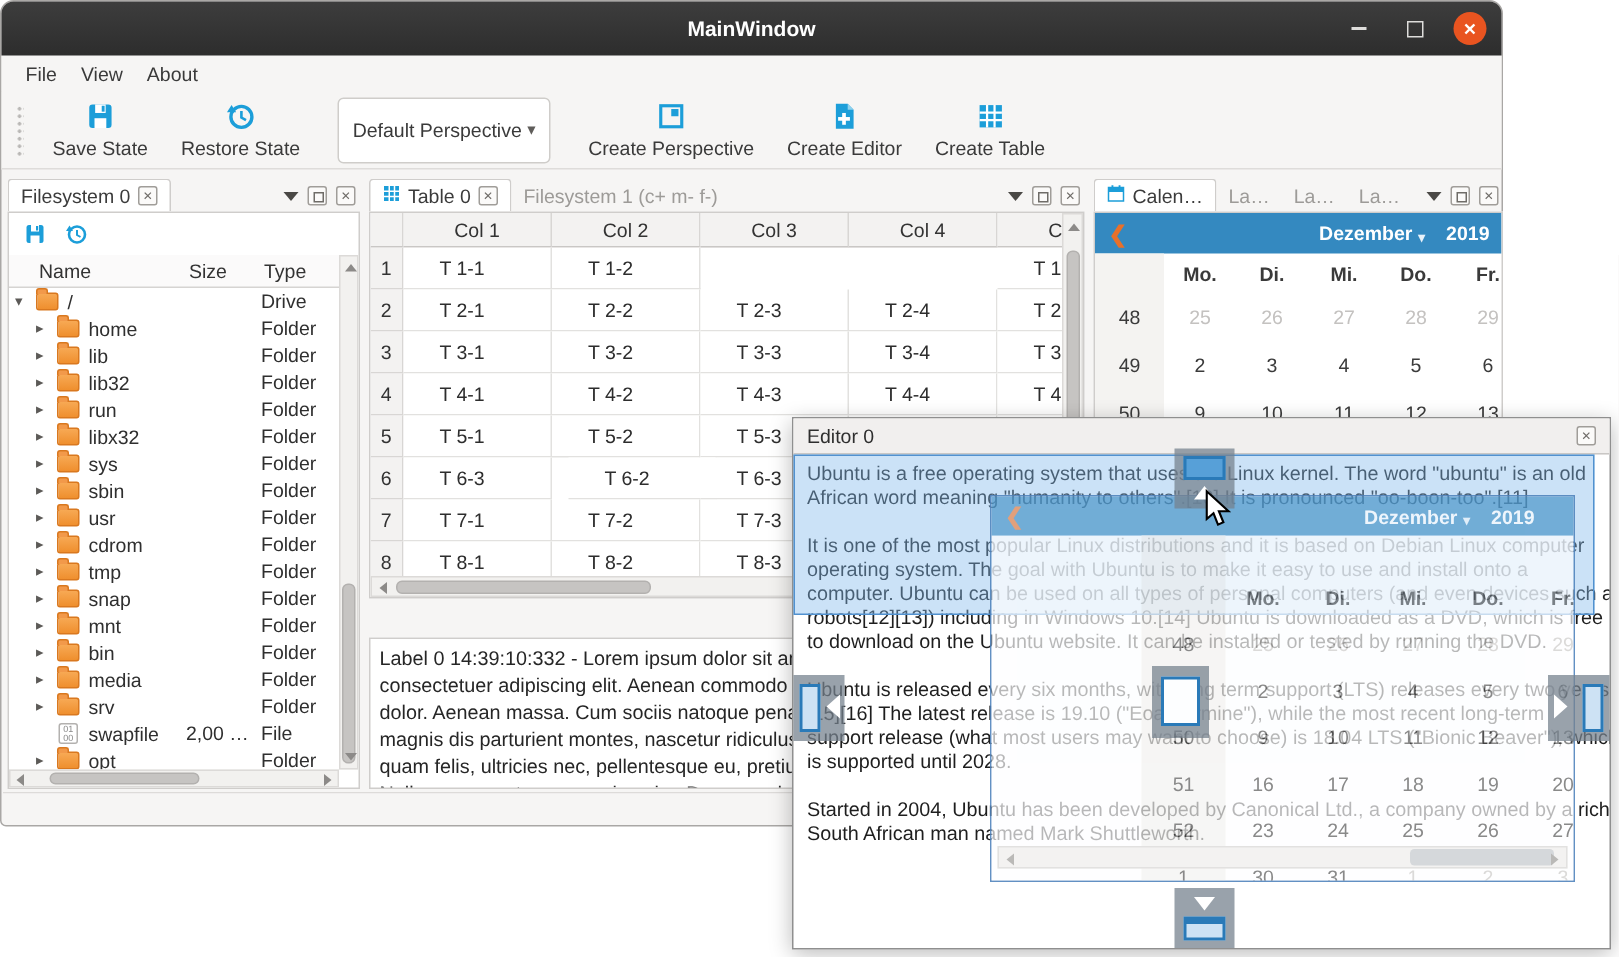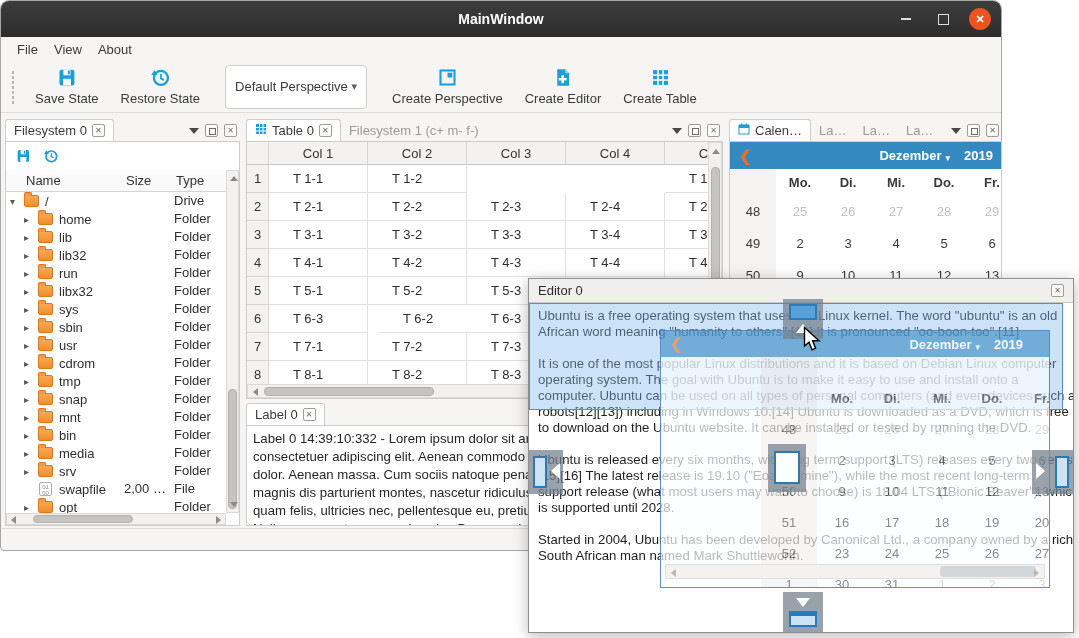--- a/index.html
+++ b/index.html
@@ -486,26 +486,20 @@
       </div>
       <div class="hscroll" style="left:0;right:14px;bottom:0;height:14px;">
         <span class="sb-arrow" style="left:5px;top:3px;border-top:4px solid transparent;border-bottom:4px solid transparent;border-right:5px solid #8c8a88;"></span>
         <div class="thumb" style="top:2px;height:9px;left:16px;width:170px;"></div>
         <span class="sb-arrow" style="right:5px;top:3px;border-top:4px solid transparent;border-bottom:4px solid transparent;border-left:5px solid #8c8a88;"></span>
       </div>
     </div>
   </div>
 
   <div class="dock" id="dock-label">
-    <div class="tabbar">
-      <span id="tabs-label"><div class="tab active" style="display: inline-flex;">
-            <span>Label 0</span>
-            <span class="xbox"></span>
-          </div></span>
-    </div>
     <div class="body">
       <div id="label-text">
           <div class="lline">Label 0 14:39:10:332 - Lorem ipsum dolor sit amet,</div>
           <div class="lline">consectetuer adipiscing elit. Aenean commodo ligula eget</div>
           <div class="lline">dolor. Aenean massa. Cum sociis natoque penatibus et</div>
           <div class="lline">magnis dis parturient montes, nascetur ridiculus mus. Donec</div>
           <div class="lline">quam felis, ultricies nec, pellentesque eu, pretium quis, sem.</div>
           <div class="lline">Nulla consequat massa quis enim. Donec pede justo, fringilla</div>
         </div>
     </div>

